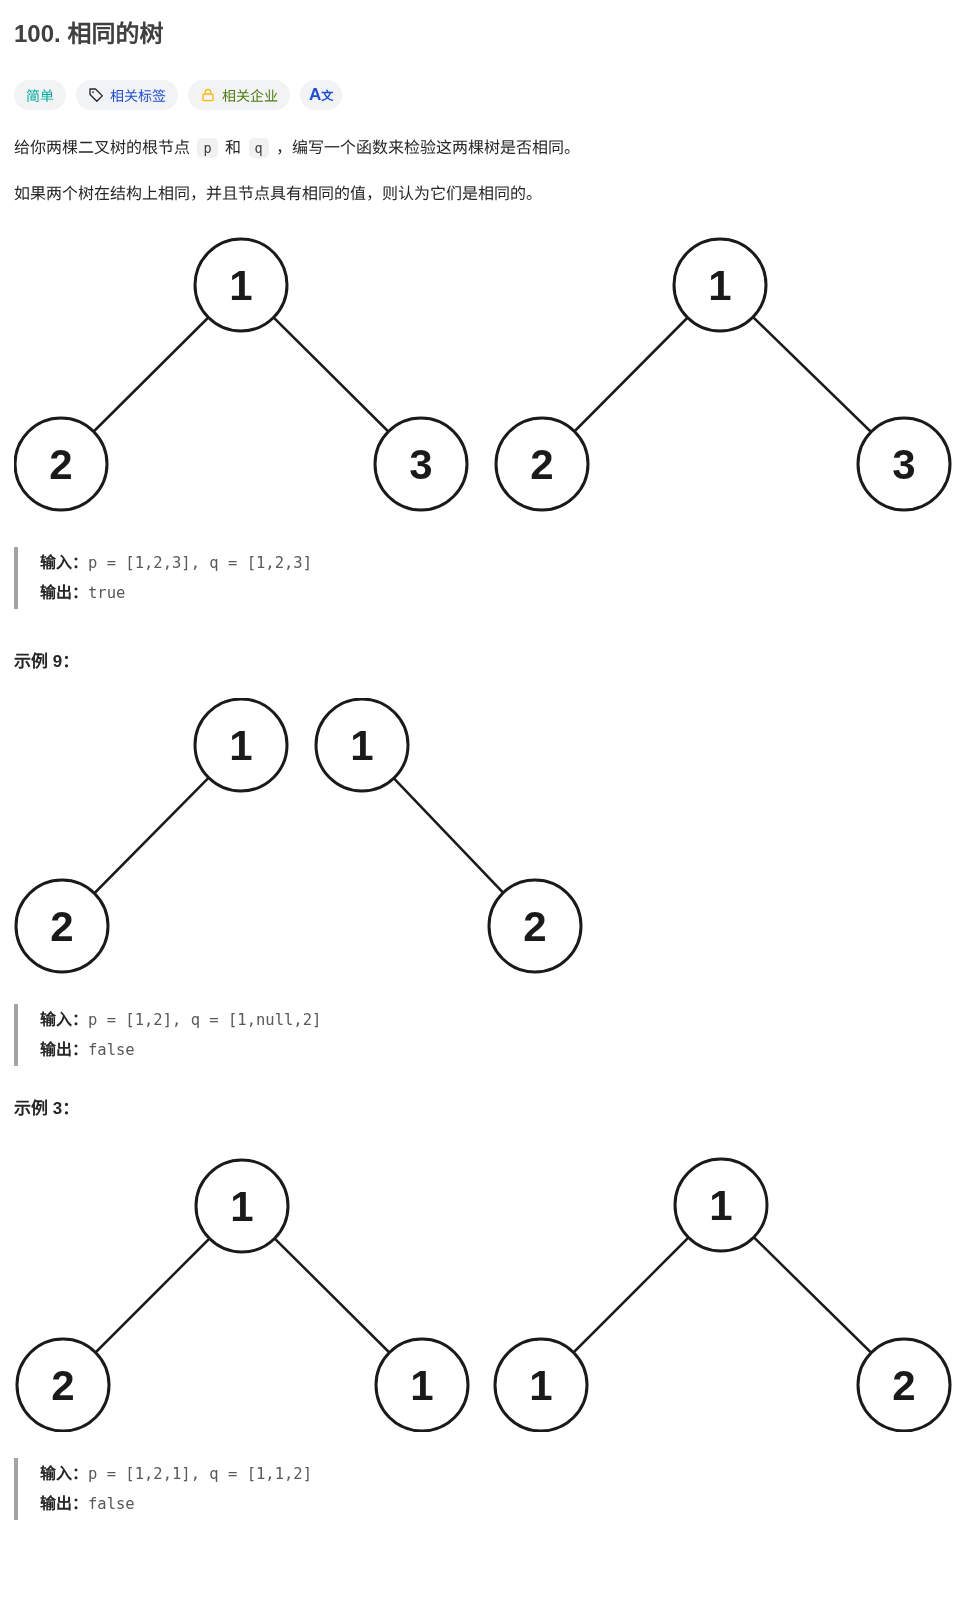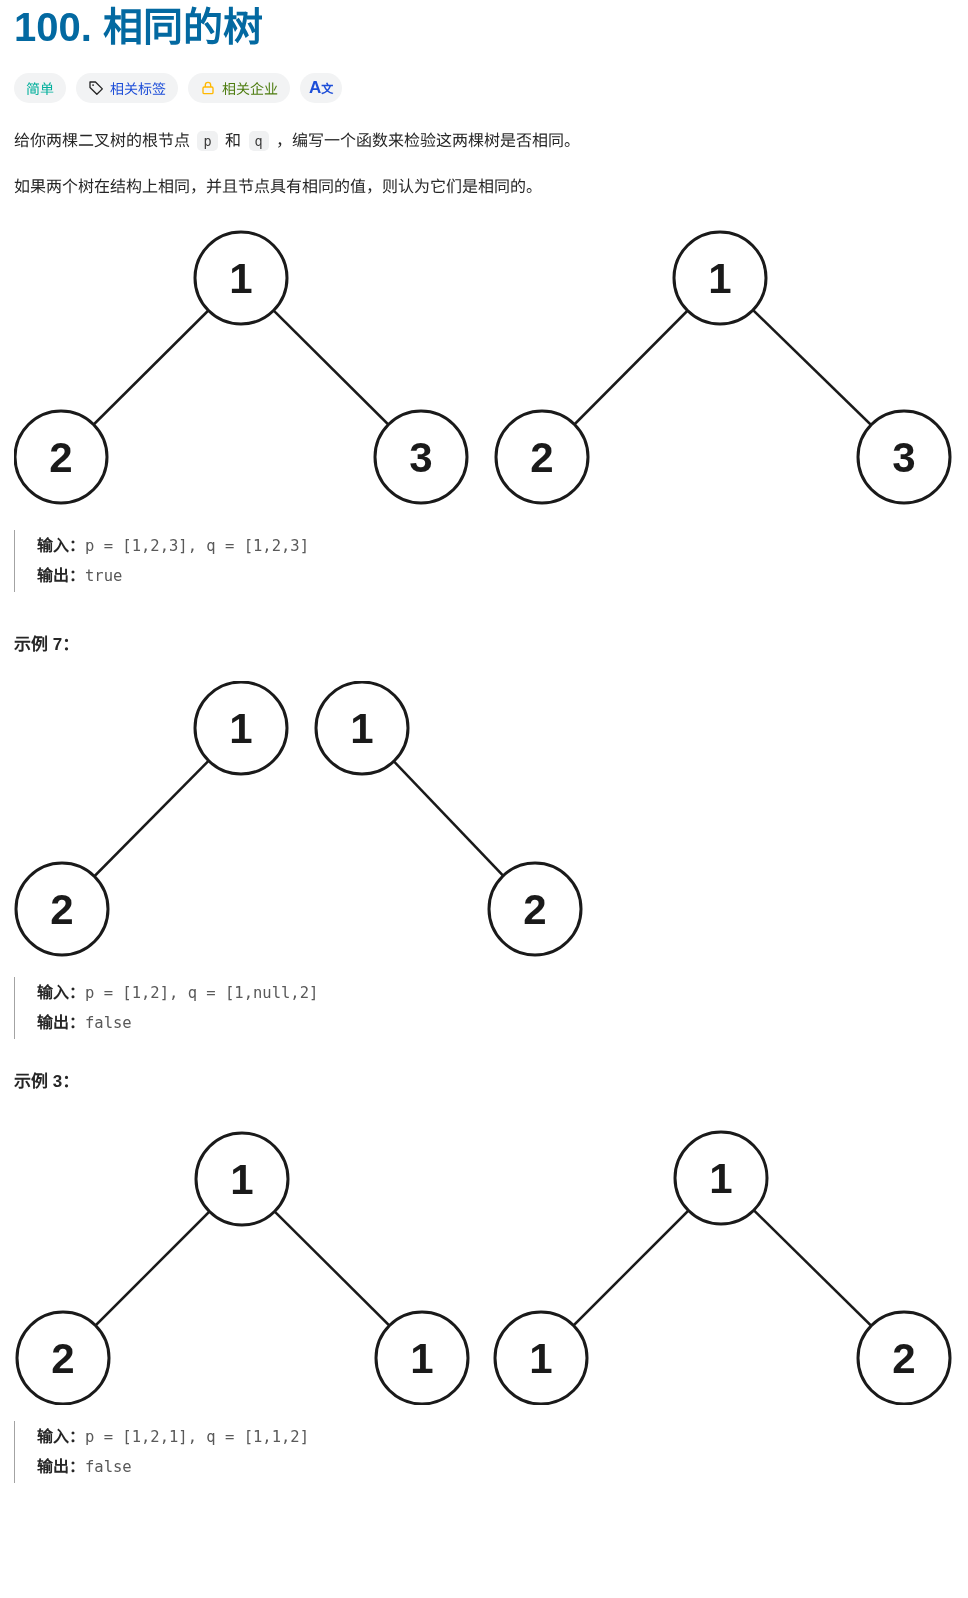--- a/index.html
+++ b/index.html
@@ -5,25 +5,25 @@
   * { margin: 0; padding: 0; box-sizing: border-box; }
   html, body { background: #ffffff; }
   body {
     width: 968px;
     font-family: "Liberation Sans", "DejaVu Sans", sans-serif;
     color: #262626;
   }
   .page { padding: 8px 14px 30px 14px; }
 
   h1.title {
-    font-size: 40px;
+    font-size: 24px;
     line-height: 38px;
     font-weight: 700;
-    color: #0369a1;
-    margin: 0 0 27px 0;
+    color: #404040;
+    margin: 7px 0 27px 0;
   }
 
   .badges { display: flex; align-items: center; gap: 10px; margin-bottom: 26px; }
   .badge {
     display: inline-flex; align-items: center; gap: 6px;
     height: 30px; padding: 0 12px;
     background: #f2f3f4; border-radius: 9999px;
     font-size: 14px; color: #1d4ed8; cursor: pointer;
     white-space: nowrap;
   }
@@ -53,22 +53,22 @@
   .example-1 h3 { margin-top: 80px; }
   .example-2 h3 { margin-top: 38px; }
   .example-3 h3 { margin-top: 28px; }
 
   svg.fig { display: block; }
   .example-1 svg.fig { margin-top: 25px; }
   .example-2 svg.fig { margin-top: 26px; }
   .example-3 svg.fig { margin-top: 13px; }
 
   .io {
-    margin-top: 16px;
-    border-left: 1px solid #a3a3a3;
+    margin-top: 26px;
+    border-left: 4px solid #a3a3a3;
     padding: 1px 0 1px 22px;
   }
   .io-line { font-size: 16px; line-height: 29px; }
   .io-label { font-weight: 700; color: #262626; }
   .io-code {
     font-family: "DejaVu Sans Mono", "Liberation Mono", monospace;
     font-size: 15.5px;
     color: #595959;
   }
 </style>
@@ -132,21 +132,21 @@
       <div class="io-line">
         <span class="io-label">输入：</span><span class="io-code">p = [1,2,3], q = [1,2,3]</span>
       </div>
       <div class="io-line">
         <span class="io-label">输出：</span><span class="io-code">true</span>
       </div>
     </div>
   </section>
 
   <section class="example example-2">
-    <h3 class="example-heading">示例 7：</h3>
+    <h3 class="example-heading">示例 9：</h3>
     <svg class="fig" viewBox="0 0 940 280" width="940" height="280">
         <g>
           <line x1="227" y1="47" x2="48" y2="228" stroke="#1a1a1a" stroke-width="2.5"></line>
           <circle cx="227" cy="47" r="46" fill="#ffffff" stroke="#1a1a1a" stroke-width="3"></circle>
           <text x="227" y="47" dy="0.35em" text-anchor="middle" font-size="42" font-weight="700" fill="#1a1a1a" font-family="&quot;Liberation Sans&quot;, &quot;DejaVu Sans&quot;, sans-serif">1</text>
           <circle cx="48" cy="228" r="46" fill="#ffffff" stroke="#1a1a1a" stroke-width="3"></circle>
           <text x="48" y="228" dy="0.35em" text-anchor="middle" font-size="42" font-weight="700" fill="#1a1a1a" font-family="&quot;Liberation Sans&quot;, &quot;DejaVu Sans&quot;, sans-serif">2</text>
         </g>
         <g>
           <line x1="348" y1="47" x2="521" y2="228" stroke="#1a1a1a" stroke-width="2.5"></line>

